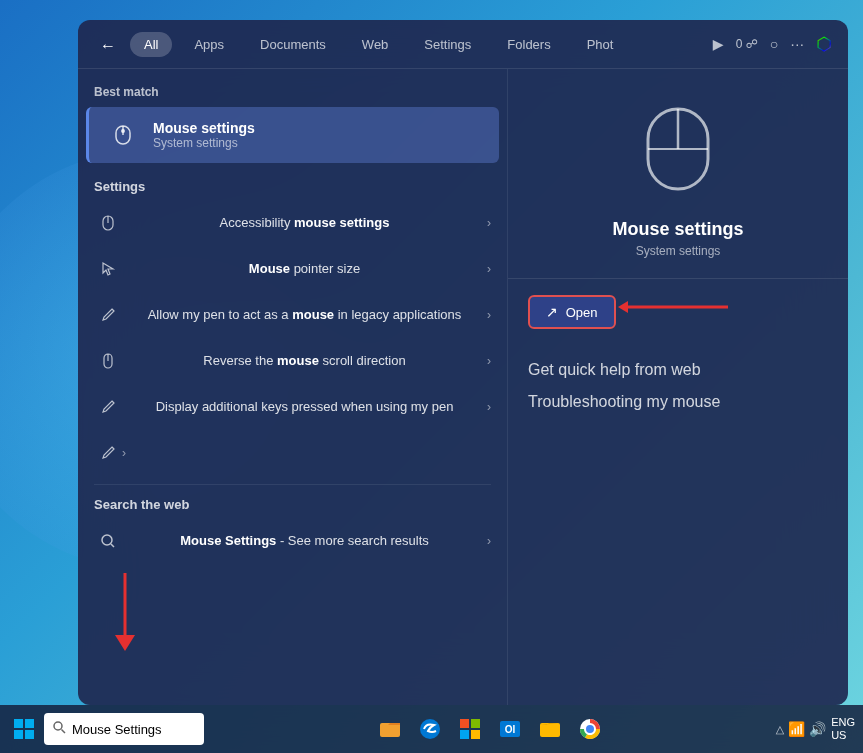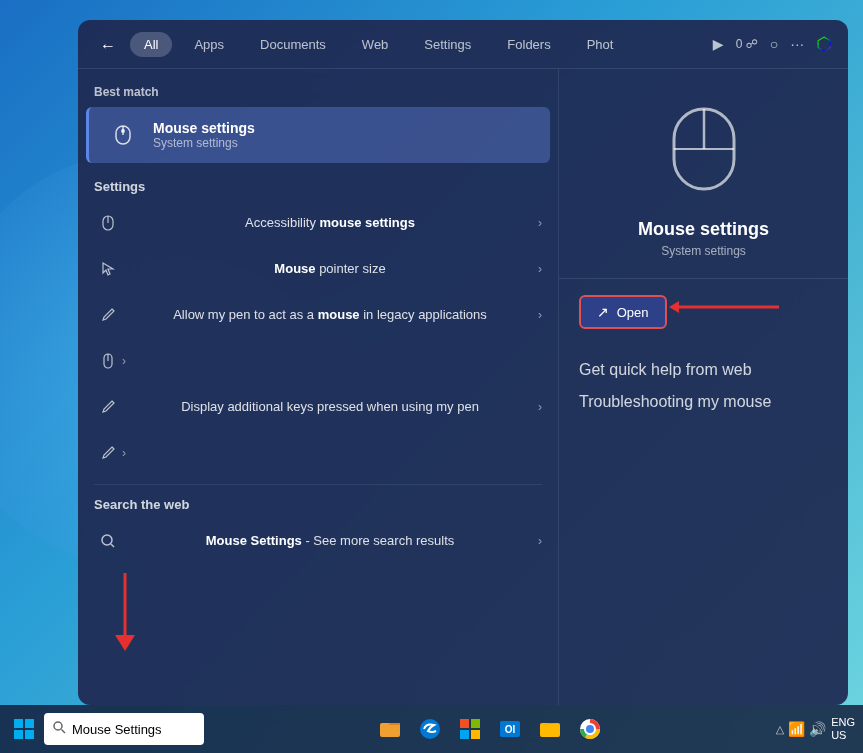--- a/index.html
+++ b/index.html
@@ -135,21 +135,21 @@
 
     
     .search-content {
       display: flex;
       flex: 1;
       overflow: hidden;
     }
 
     
     .left-panel {
-      width: 481px;
+      width: 430px;
       flex-shrink: 0;
       padding: 16px 0;
       overflow-y: auto;
       border-right: 1px solid rgba(255,255,255,0.08);
     }
 
     .section-label {
       font-size: 12px;
       font-weight: 600;
       color: rgba(255,255,255,0.7);
@@ -380,20 +380,21 @@
         <div class="list-item-chevron">›</div>
       </div>
 
       <div class="list-item">
         <div class="list-item-icon">
           <svg width="18" height="18" viewBox="0 0 18 18" fill="none">
             <rect x="5" y="2" width="8" height="14" rx="4" stroke="rgba(255,255,255,0.7)" stroke-width="1.2" fill="none"></rect>
             <line x1="9" y1="2" x2="9" y2="9" stroke="rgba(255,255,255,0.7)" stroke-width="1.2"></line>
           </svg>
         </div>
+        <div class="list-item-text">Reverse the <strong>mouse</strong> scroll direction</div>
         <div class="list-item-chevron">›</div>
       </div>
 
       <div class="list-item">
         <div class="list-item-icon">
           <svg width="18" height="18" viewBox="0 0 18 18" fill="none">
             <path d="M13 3L15 5L7 13L4 14L5 11Z" stroke="rgba(255,255,255,0.7)" stroke-width="1.2" fill="none"></path>
           </svg>
         </div>
         <div class="list-item-text">Display additional keys pressed when using my pen</div>

